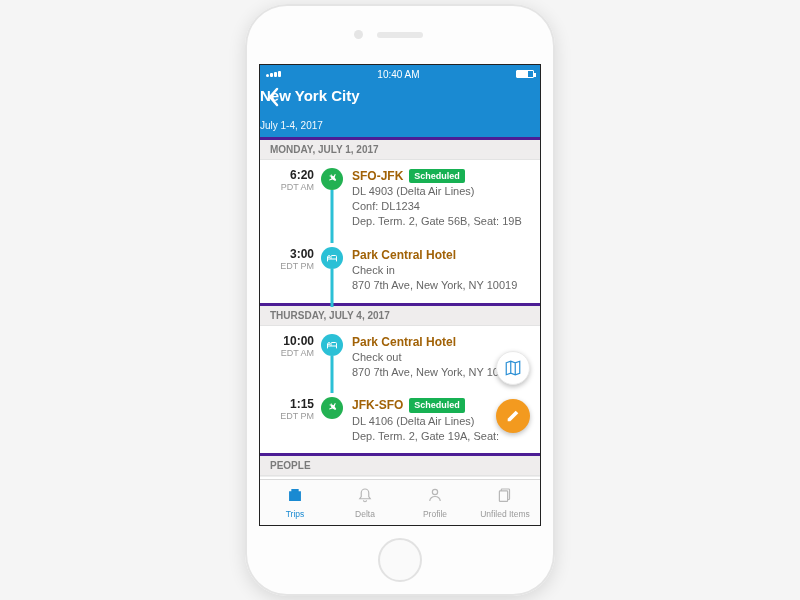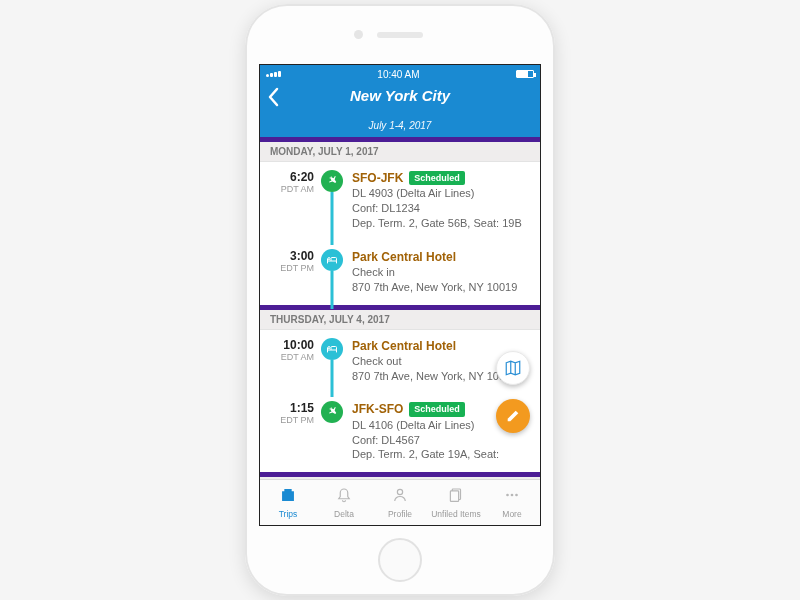--- a/index.html
+++ b/index.html
@@ -49,32 +49,32 @@
   .status .dots i { width:3px;height:3px;background:#fff;border-radius:50%;display:block;}
   .status .dots i:nth-child(2){height:4px;border-radius:1px;}
   .status .dots i:nth-child(3){height:5px;border-radius:1px;}
   .status .dots i:nth-child(4){height:6px;border-radius:1px;}
   .status .batt { display:flex; align-items:center; gap:2px;}
   .status .batt .b { width:18px;height:8px;border:1px solid #fff;border-radius:1px;position:relative;}
   .status .batt .b:after{content:'';position:absolute;right:-3px;top:2px;width:2px;height:4px;background:#fff;}
   .status .batt .b i{display:block;background:#fff;height:100%;width:70%;}
   
   .header {
-    background:#1a8ad2; color:#fff; text-align:center;
-    position:relative; padding:4px 0 6px;font-style:italic;
+    background:#1a8ad2; color:#fff; text-align:left;
+    position:relative; padding:4px 0 6px;
   }
   .header .back { position:absolute; left:6px; top:4px; font-size:22px; line-height:1; }
   .header .title { font-size:15px; font-weight:600; }
   .header .sub { font-size:10px; opacity:.95;margin-top:16px; }
   
   .content { flex:1; overflow-y:auto; background:#fff; }
   .section-hdr {
     background:#efeded; color:#7a7a7a;
     font-size:10px; font-weight:600; padding:4px 10px;
-    border-top:5px solid #4c1d95; border-bottom:1px solid #e3e3e3;
+    border-top:3px solid #4c1d95; border-bottom:1px solid #e3e3e3;
   }
   .row {
     display:flex; padding:8px 10px 10px; position:relative;
   }
   .timecol { width:48px; text-align:right; padding-right:4px; flex-shrink:0;}
   .timecol .t { font-size:12px; font-weight:700; color:#222;}
   .timecol .tz { font-size:9px; color:#9a9a9a; font-weight:500;}
   .iconcol { width:28px; flex-shrink:0; display:flex; justify-content:center; position:relative;}
   .iconcol .line {
     position:absolute; top:22px; bottom:-14px; left:50%; transform:translateX(-50%);
@@ -226,21 +226,20 @@
                 <path d="M22 12 L14 10 L10 2 L8 3 L10 10 L4 12 L2 10 L1 11 L3 14 L1 17 L2 18 L4 16 L10 18 L8 25 L10 26 L14 18 L22 16 Z" fill="#fff" transform="rotate(45 12 12) scale(.75) translate(4 -2)"></path>
               </svg>
             </div>
           </div>
           <div class="detail">
             <div class="top">
               <span class="name">JFK-SFO</span>
               <span class="badge">Scheduled</span>
             </div>
             <div>DL 4106 (Delta Air Lines)</div>
-            <div>Conf: DL4567</div>
             <div>Dep. Term. 2, Gate 19A, Seat:</div>
           </div>
         </div>
         <div class="section-hdr">PEOPLE</div>
         <div class="people-row">
           <span class="chev">›</span>
           <div class="lbl">Travelers</div>
         </div>
       </div>
 
@@ -264,28 +263,20 @@
             </svg></div>
           <span>Profile</span>
         </div>
         <div class="tab">
           <div><svg viewBox="0 0 24 24">
               <rect x="7" y="4" width="11" height="14" rx="1" stroke="#b7b7b7" stroke-width="1.6" fill="none"></rect>
               <rect x="4.5" y="6.5" width="11" height="14" rx="1" stroke="#b7b7b7" stroke-width="1.6" fill="#fbfbfb"></rect>
             </svg></div>
           <span>Unfiled Items</span>
         </div>
-        <div class="tab">
-          <div><svg viewBox="0 0 24 24">
-              <circle cx="6" cy="12" r="1.8" fill="#b7b7b7"></circle>
-              <circle cx="12" cy="12" r="1.8" fill="#b7b7b7"></circle>
-              <circle cx="18" cy="12" r="1.8" fill="#b7b7b7"></circle>
-            </svg></div>
-          <span>More</span>
-        </div>
       </div>
 
     <div class="fab map">
       <svg width="18" height="18" viewBox="0 0 24 24">
         <path d="M3 5 L9 3 L15 5 L21 3 L21 19 L15 21 L9 19 L3 21 Z M9 3 V19 M15 5 V21" stroke="#2a8fd5" stroke-width="1.6" fill="none"></path>
       </svg>
     </div>
     <div class="fab edit">
       <svg width="16" height="16" viewBox="0 0 24 24">
         <path d="M4 20 L4 16 L16 4 L20 8 L8 20 Z" fill="#fff"></path>

